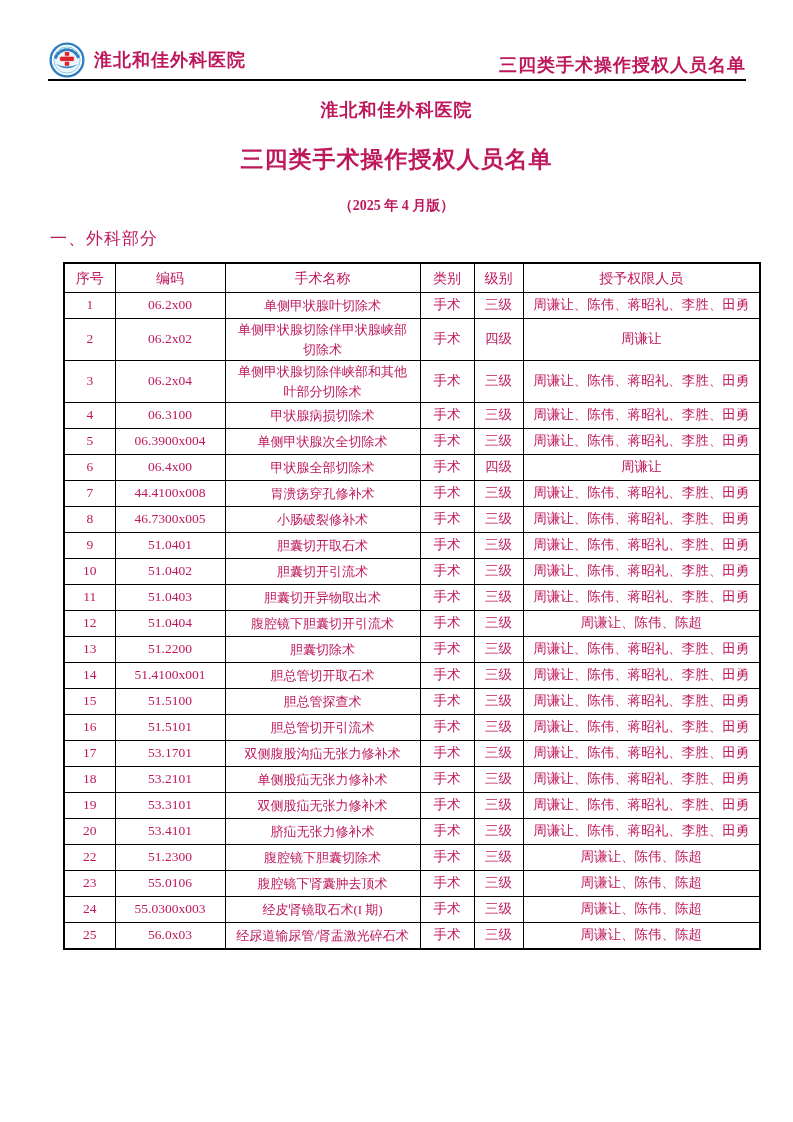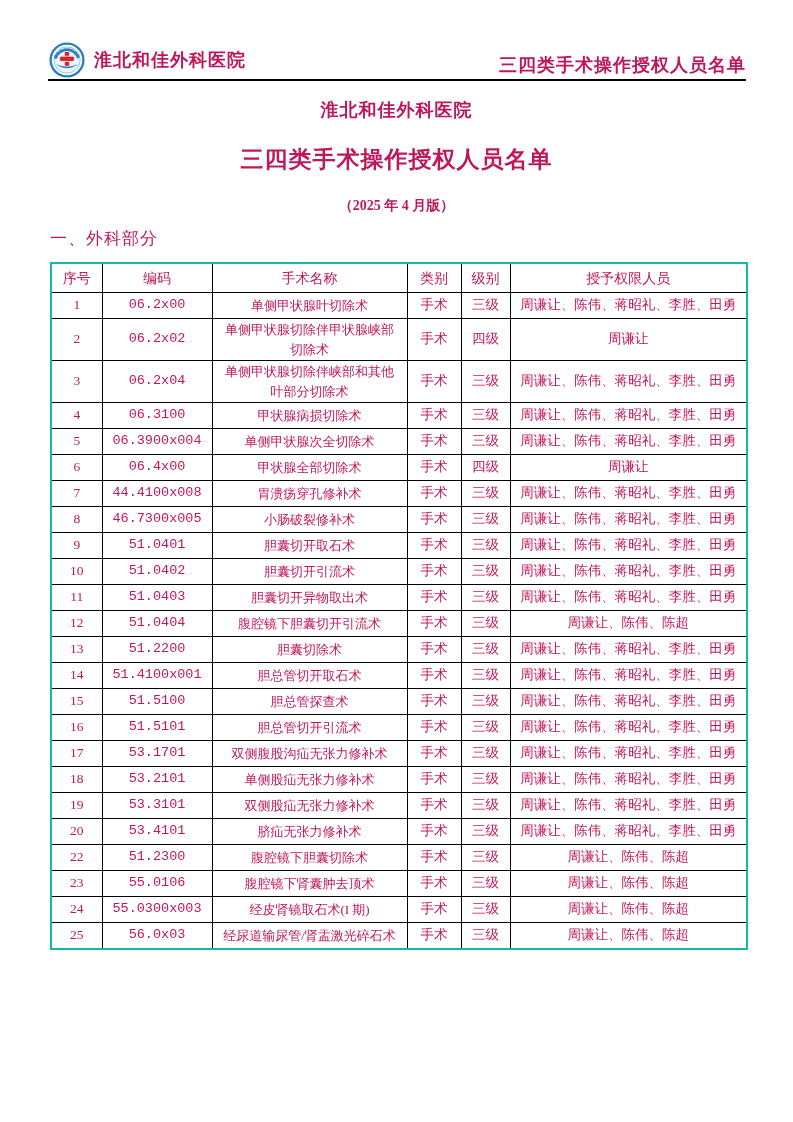--- a/index.html
+++ b/index.html
@@ -39,40 +39,40 @@
     font-family:"Liberation Sans","DejaVu Sans",sans-serif;
   }
   .t3{margin-top:22px;font-size:14px;font-weight:bold;}
   
   .section{
     position:absolute;left:50px;top:227px;
     font-size:17px;font-weight:normal;letter-spacing:1px;
   }
   
   table.auth{
-    position:absolute;left:50px;top:262px;
+    position:absolute;left:63px;top:262px;
     width:696px;
     border-collapse:collapse;
     table-layout:fixed;
-    border:2px solid #14b8a6;
+    border:2px solid #000000;
   }
   table.auth th, table.auth td{
     border:1px solid #000;
     text-align:center;
     vertical-align:middle;
     padding:1px 3px;
     font-weight:normal;
     font-size:13.5px;
     line-height:1.5;
     word-break:break-all;
   }
   table.auth th{height:26px;font-size:14px;}
   table.auth td{height:23px;}
   table.auth td.col-name{font-size:13px;padding:1px 10px;}
-  table.auth td.col-code{font-family:Liberation Mono, monospace;margin-left:44px;}
+  table.auth td.col-code{font-family:Liberation Serif, serif;margin-left:44px;}
 </style>
 </head>
 <body>
 
 <div class="page">
 
   <header class="page-header">
     <div class="ph-left">
       <span class="logo">
         <svg viewBox="0 0 40 40" width="38" height="36" aria-hidden="true">

